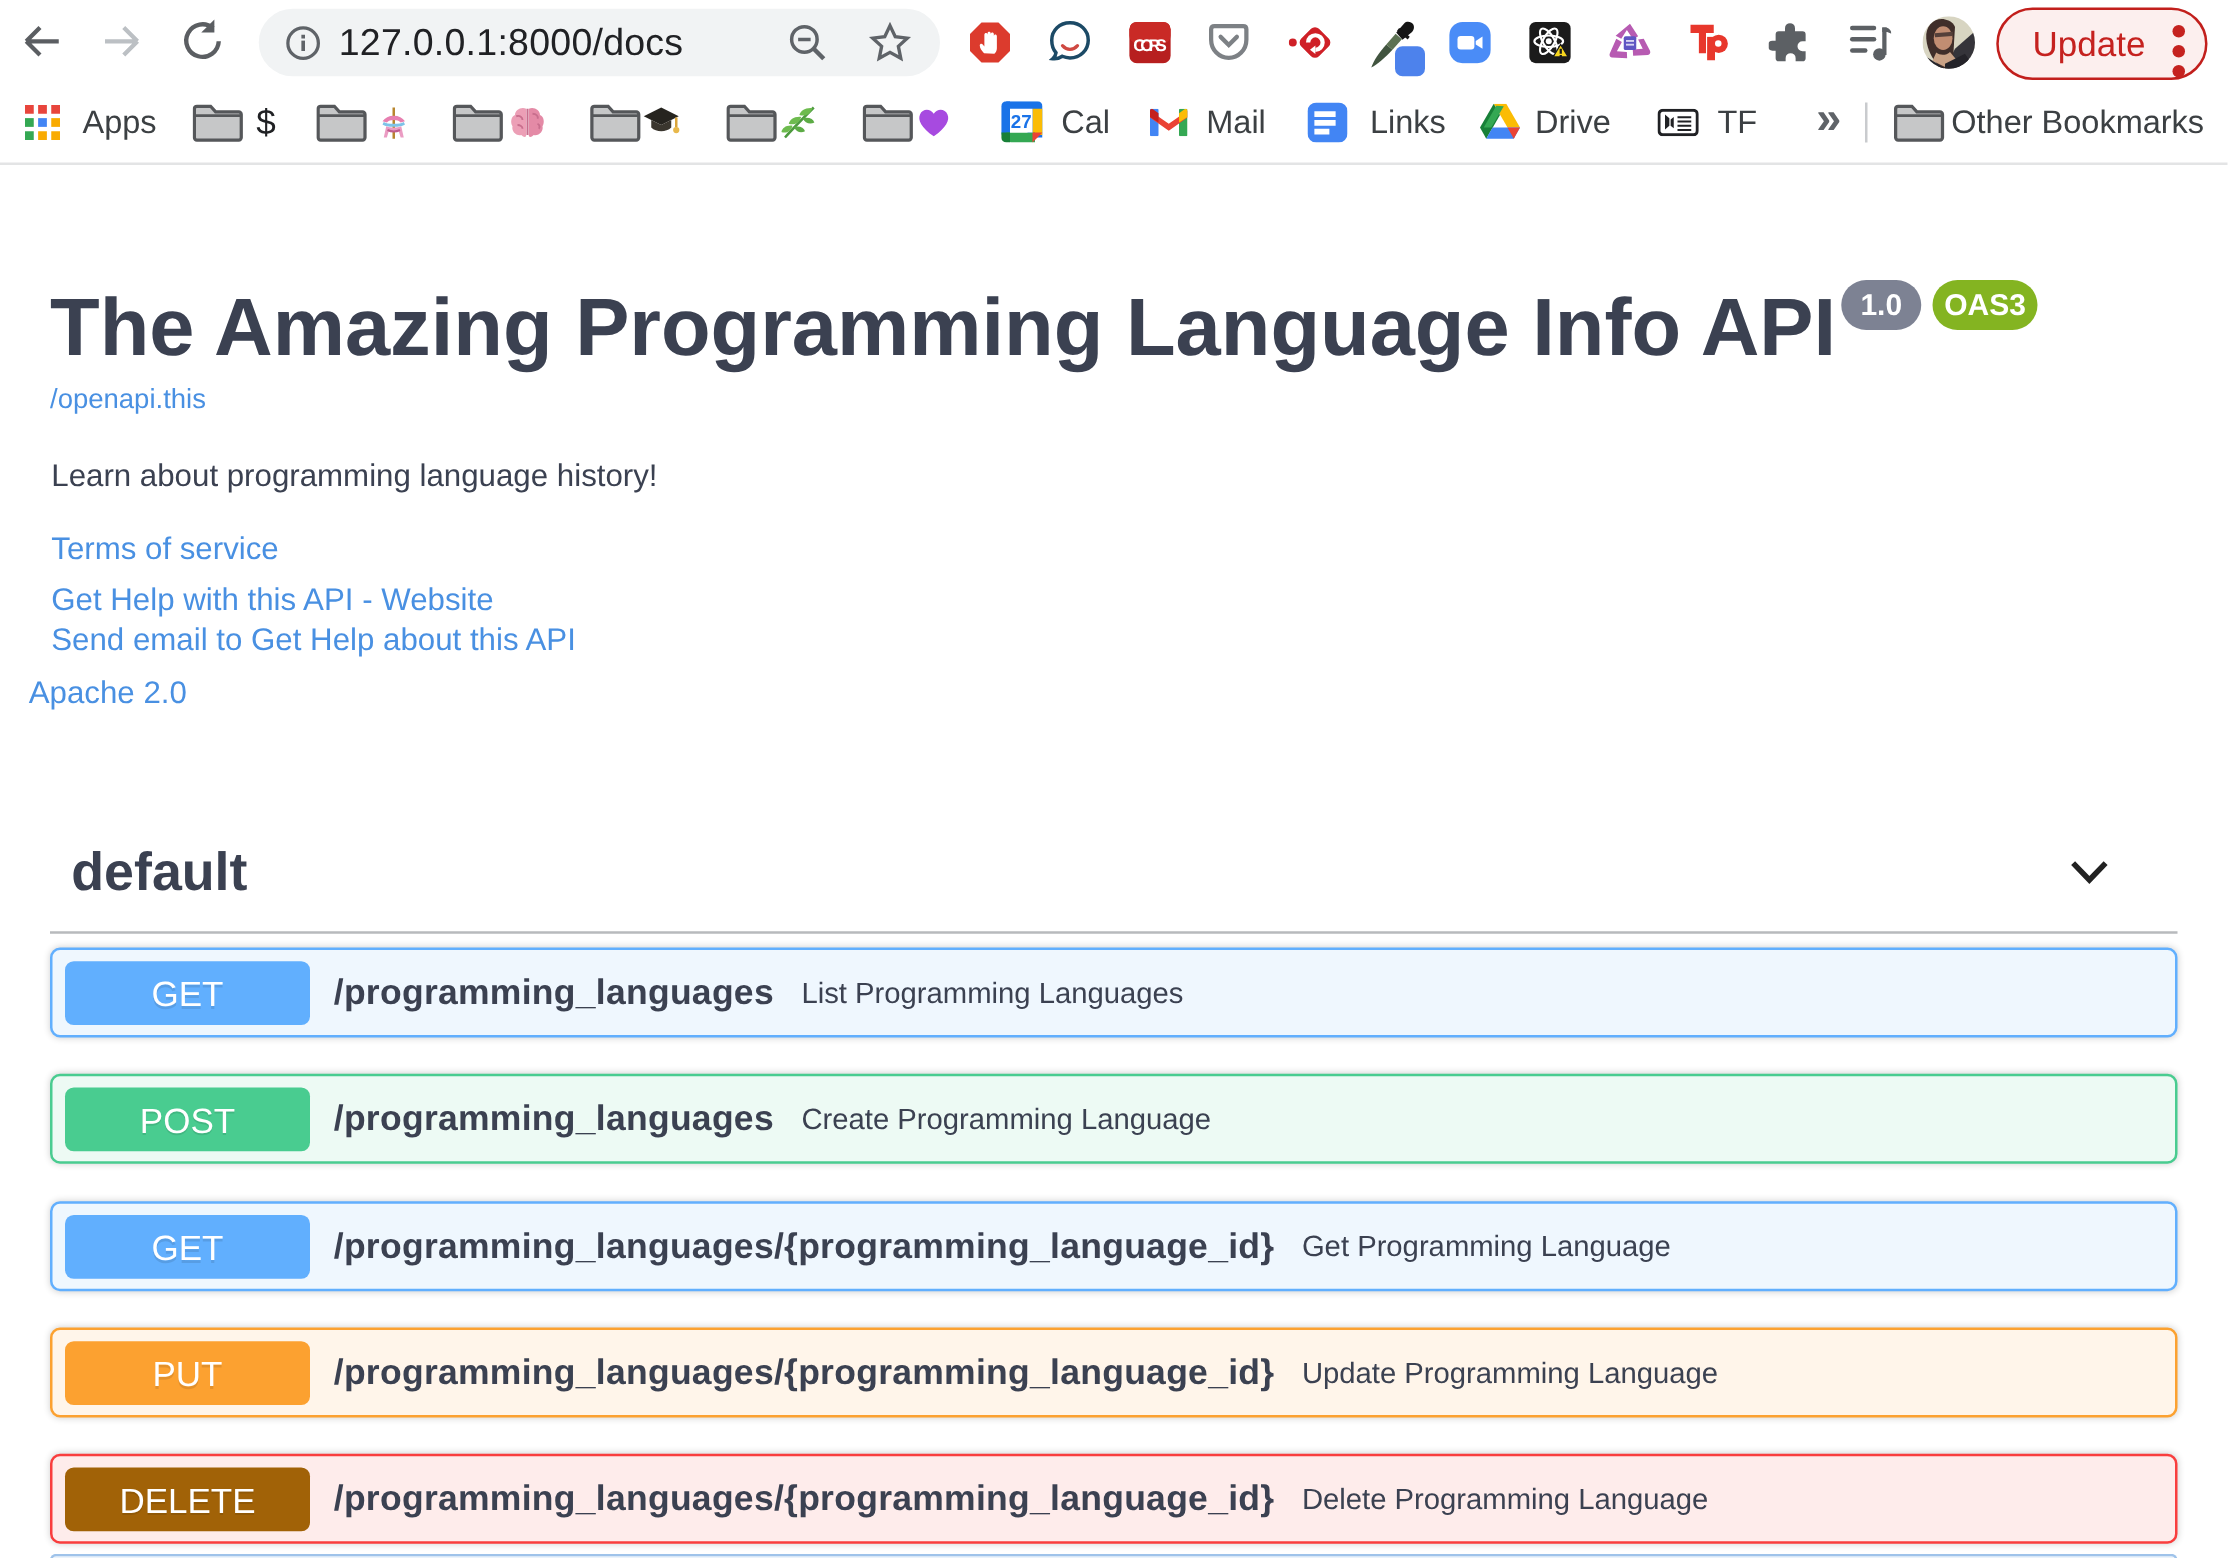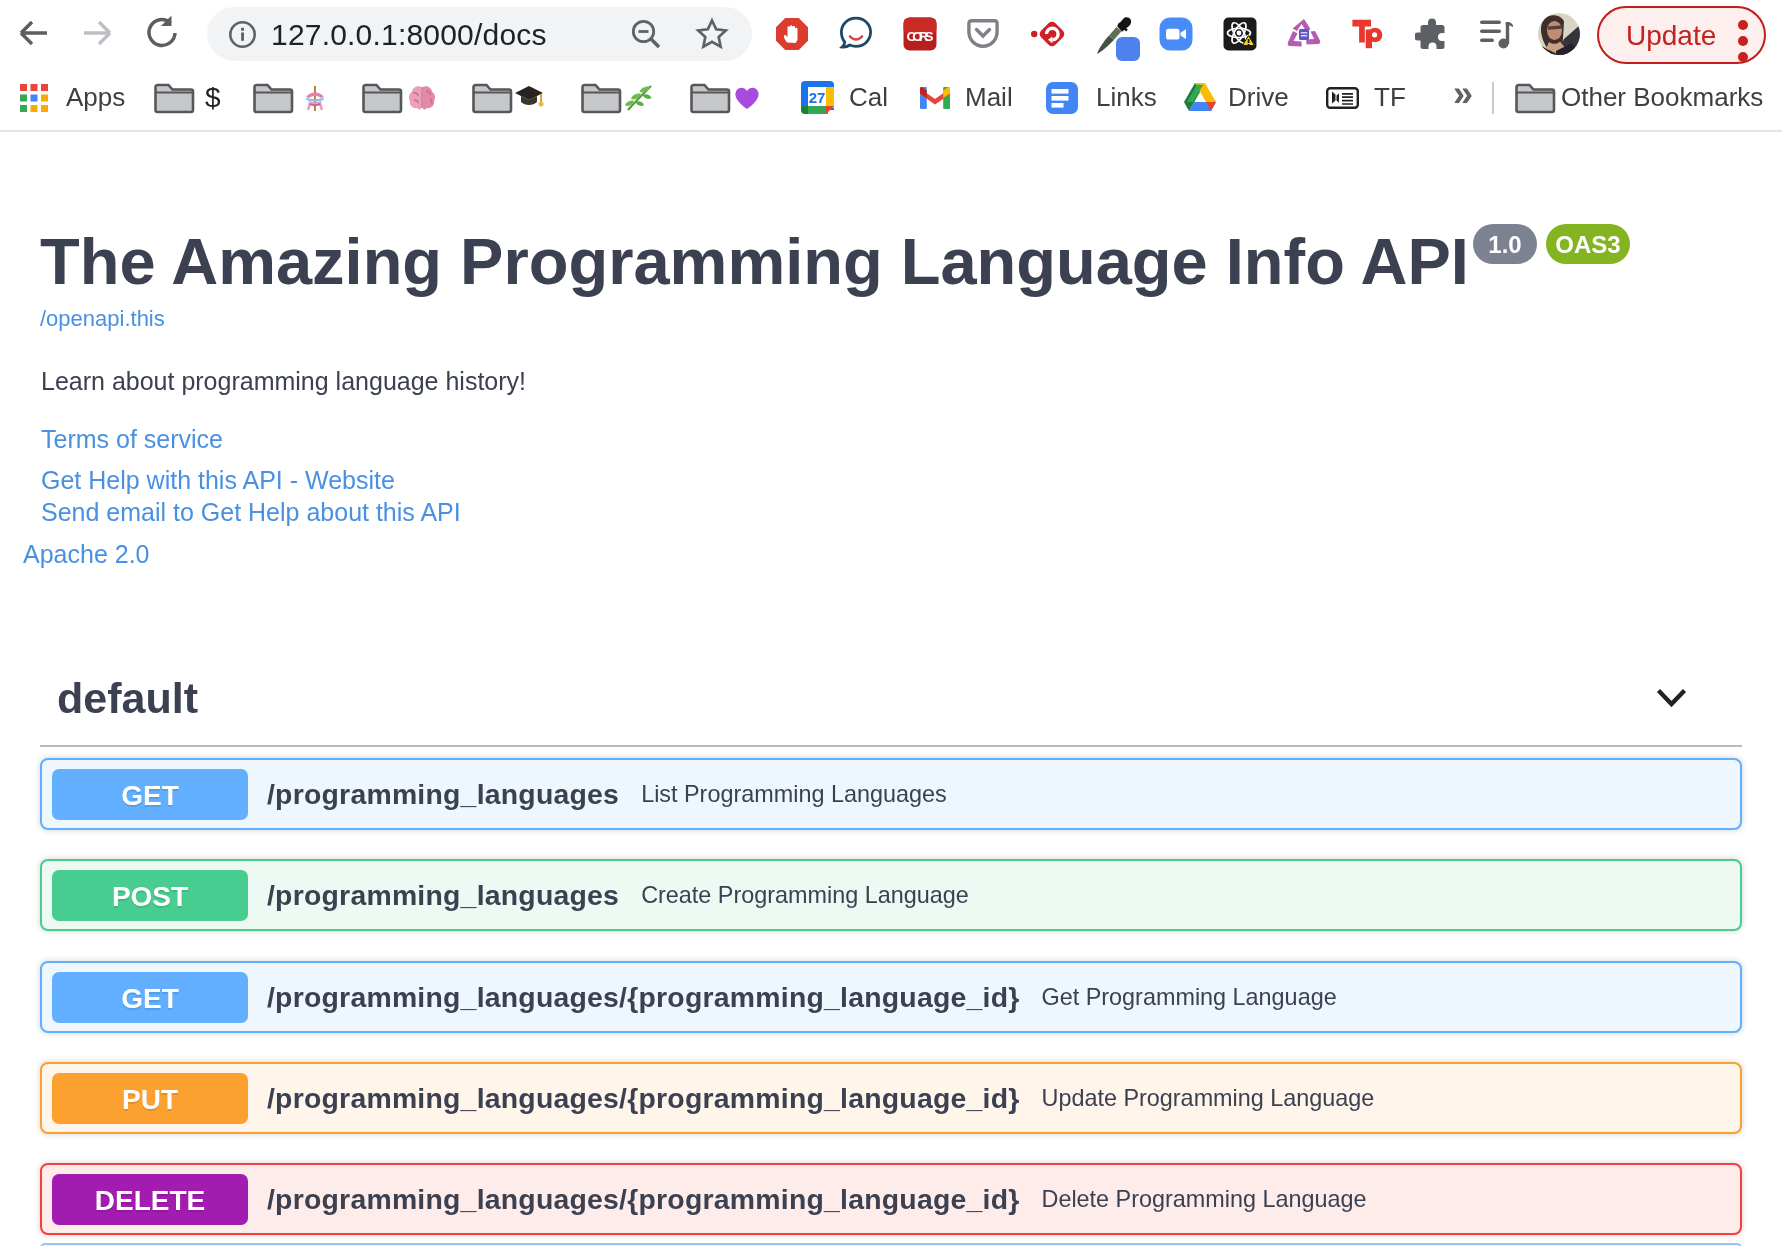--- a/index.html
+++ b/index.html
@@ -12,21 +12,21 @@
 #update{position:absolute;left:1597px;top:6px;width:165px;height:54px;border:2.6px solid #c21f1c;border-radius:30px;background:#fcefee;}
 #update .utext{position:absolute;left:27px;top:0;height:54px;line-height:55px;font-size:28px;color:#c5221f;}
 #title{left:40px;top:224px;font-size:65px;font-weight:bold;color:#3b4151;letter-spacing:0;}
 .badge{top:224px;height:40px;border-radius:20px;color:#fff;font-size:24px;font-weight:bold;text-align:center;line-height:41px;}
 .blink{color:#4990e2;font-size:25px;}
 .opblock{left:40px;width:1698px;height:68px;border-radius:8px;border:2px solid;display:flex;align-items:center;box-shadow:0 0 6px rgba(0,0,0,.19);}
 .ob-get{border-color:#61affe;background:#eff7fe;}
 .ob-post{border-color:#49cc90;background:#edfaf4;}
 .ob-put{border-color:#fca130;background:#fff5ea;}
 .ob-del{border-color:#f93e3e;background:#feeceb;}
-.method{width:196px;height:51px;margin-left:10px;border-radius:7px;color:#fff;font-size:28px;font-weight:bold;text-align:center;line-height:53px;text-shadow:0 2px 0 rgba(0,0,0,.1);flex:none;}
+.method{width:196px;height:51px;margin-left:10px;border-radius:7px;color:#fff;font-size:28px;font-weight:normal;text-align:center;line-height:53px;text-shadow:0 2px 0 rgba(0,0,0,.1);flex:none;}
 .path{margin-left:19px;font-family:Liberation Sans, sans-serif;font-size:28.4px;font-weight:600;color:#3b4151;letter-spacing:0.23px;}
 .desc{margin-left:22px;font-size:23.4px;color:#3b4151;}
 </style>
 </head>
 <body>
 <svg width="0" height="0" style="position:absolute">
   <defs>
     <symbol id="folderico" viewBox="0 0 41 31">
       <path d="M3.5 2 h11 l4 4.5 h18.5 a2 2 0 0 1 2 2 V27 a2 2 0 0 1 -2 2 H3.5 a2 2 0 0 1 -2 -2 V4 a2 2 0 0 1 2 -2 z" fill="#c6c7c8" stroke="#55575a" stroke-width="2.6"></path>
       <path d="M1.5 9.5 h38" stroke="#55575a" stroke-width="2.2"></path>
@@ -318,18 +318,18 @@
     <div class="method" style="background:#61affe">GET</div>
     <div class="path">/programming_languages/{programming_language_id}</div>
     <div class="desc">Get Programming Language</div>
   </div>
   <div class="abs opblock ob-put" style="top:1062px">
     <div class="method" style="background:#fca130">PUT</div>
     <div class="path">/programming_languages/{programming_language_id}</div>
     <div class="desc">Update Programming Language</div>
   </div>
   <div class="abs opblock ob-del" style="top:1163px">
-    <div class="method" style="background:#a21caf">DELETE</div>
+    <div class="method" style="background:#a16207">DELETE</div>
     <div class="path">/programming_languages/{programming_language_id}</div>
     <div class="desc">Delete Programming Language</div>
   </div>
   <div class="abs" style="left:40px;top:1243px;width:1698px;height:3px;background:#ebf3fb;border:2px solid #9fc3ea;border-bottom:none;border-radius:8px 8px 0 0"></div>
 </div>
 
 </body></html>

